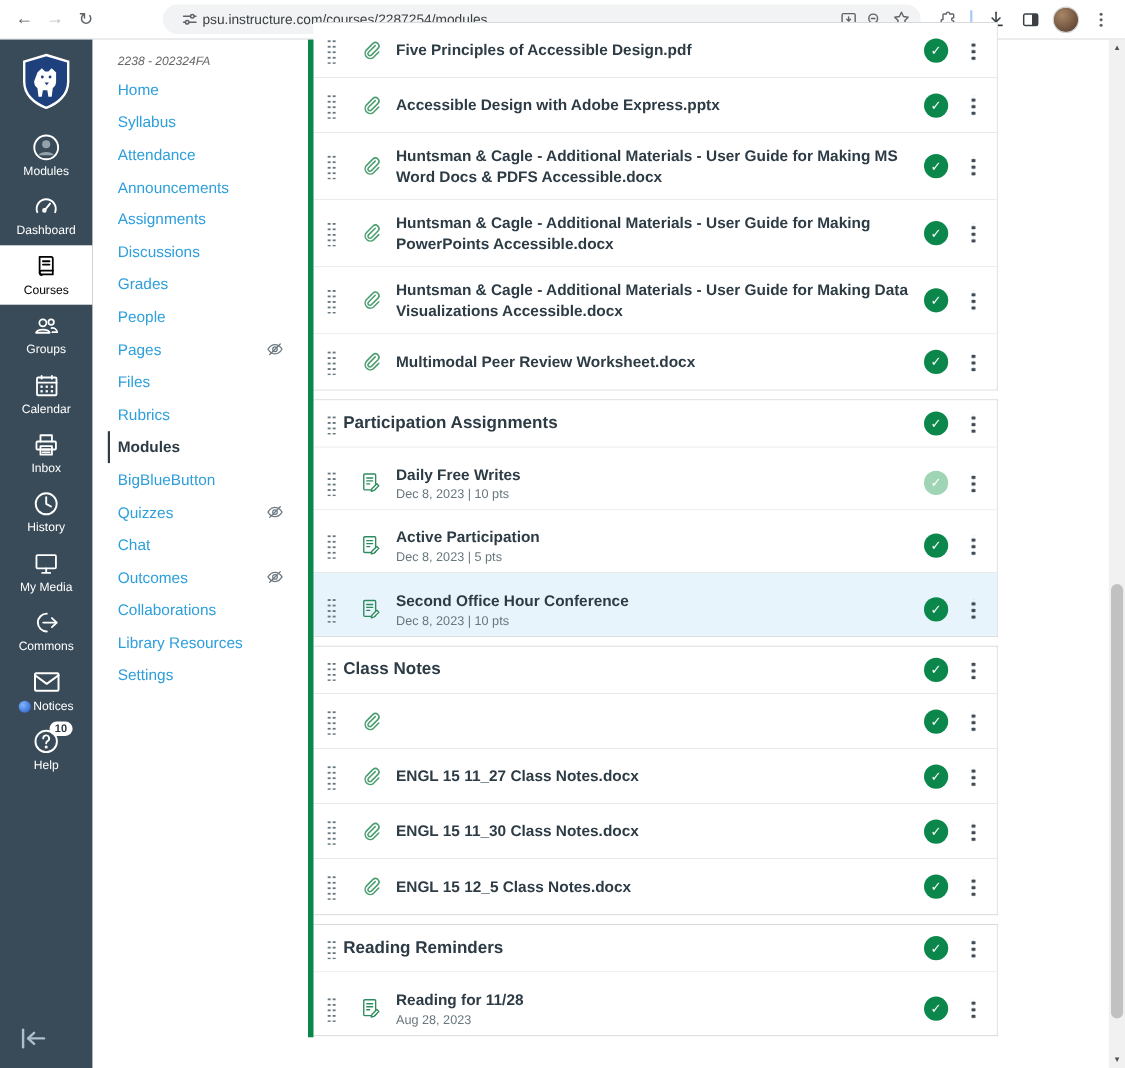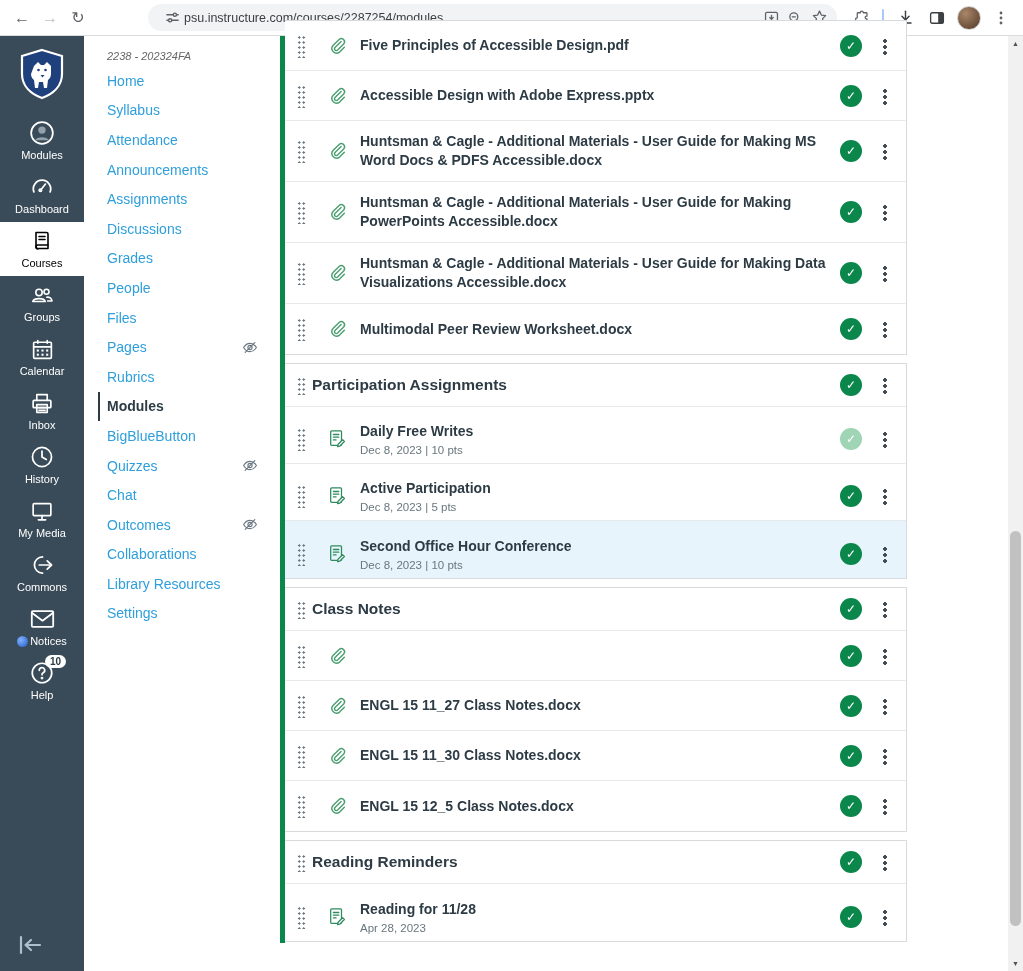--- a/index.html
+++ b/index.html
@@ -351,33 +351,33 @@
         <div class="cn-link">
           <span>Discussions</span>
         </div>
         <div class="cn-link">
           <span>Grades</span>
         </div>
         <div class="cn-link">
           <span>People</span>
         </div>
         <div class="cn-link">
-          <span>Files</span>
-        </div>
-        <div class="cn-link">
           <span>Pages</span>
           <span class="eye">
             <svg width="16" height="13" viewBox="0 0 20 16" fill="none" stroke="#6B7780" stroke-width="1.4" stroke-linecap="round">
               <path d="M2 8c2.2-3.5 5-5.2 8-5.2S15.8 4.5 18 8c-2.2 3.5-5 5.2-8 5.2S4.2 11.5 2 8z"></path>
               <circle cx="10" cy="8" r="2.6"></circle>
               <path d="M4 14L16 2"></path>
             </svg>
           </span>
         </div>
         <div class="cn-link">
+          <span>Files</span>
+        </div>
+        <div class="cn-link">
           <span>Rubrics</span>
         </div>
         <div class="cn-link active">
           <span>Modules</span>
         </div>
         <div class="cn-link">
           <span>BigBlueButton</span>
         </div>
         <div class="cn-link">
           <span>Quizzes</span>
@@ -621,21 +621,21 @@
             <span class="handle"></span>
             <span class="item-icon">
               <svg width="18" height="20" viewBox="0 0 20 22" fill="none" stroke="#2E8B5F" stroke-width="1.4" stroke-linecap="round" stroke-linejoin="round">
                 <rect x="3" y="2" width="12" height="16" rx="1"></rect>
                 <path d="M6 6h6M6 9h6M6 12h3"></path>
                 <path d="M11.2 16.8l5-5 2 2-5 5-2.6.6z" fill="#fff"></path>
               </svg>
             </span>
             <div class="item-text">
               <div class="item-title">Reading for 11/28</div>
-              <div class="item-sub">Apr 28, 2023</div>
+              <div class="item-sub">Aug 28, 2023</div>
             </div>
             <span class="check">✓</span>
             <span class="kebab"></span>
           </div>
         </section>
       </div>
   </main>
 
   <div class="scrollbar">
     <div class="scroll-arrow">▲</div>

